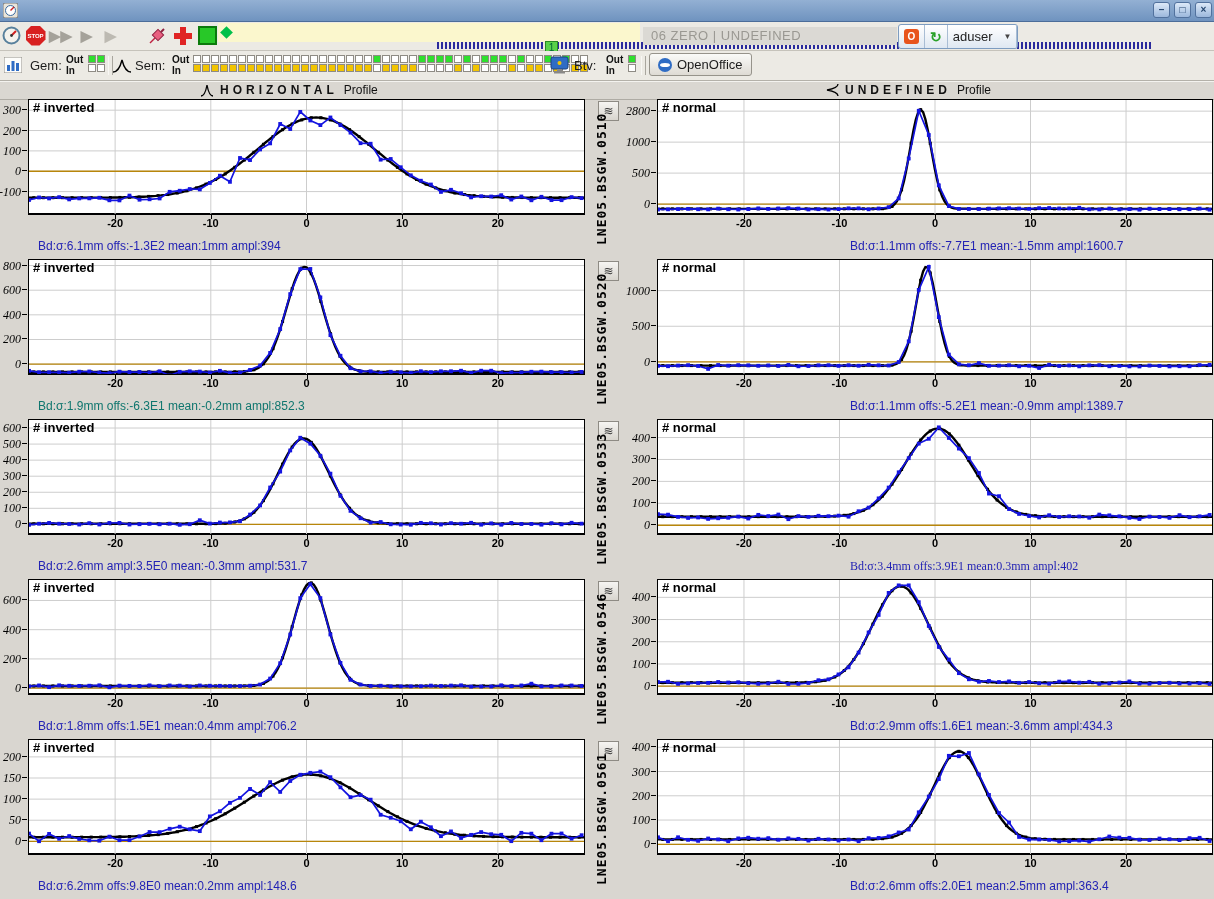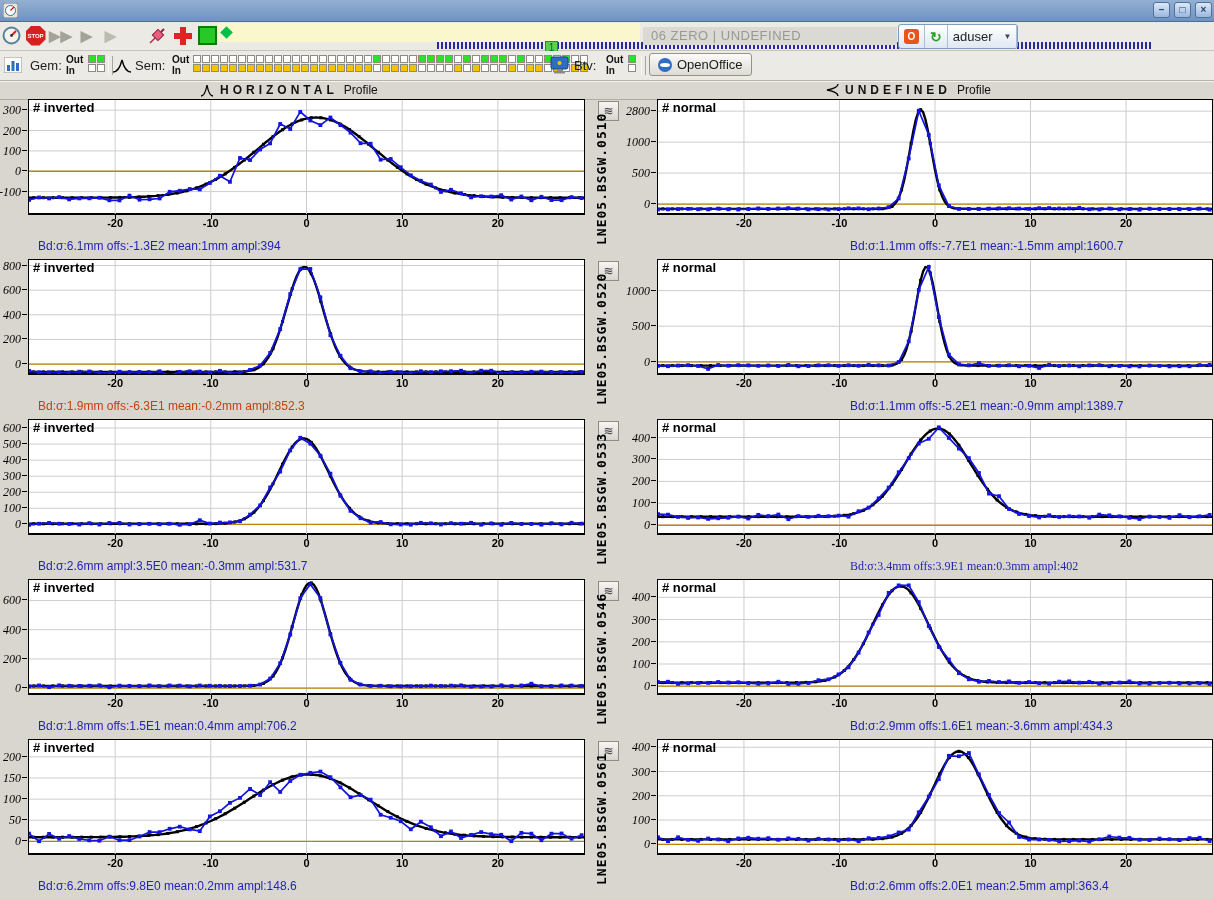--- a/index.html
+++ b/index.html
@@ -902,21 +902,21 @@
         <div class="xlab" style="left: 95.1207px; position: absolute;">-20</div>
         <div class="tickdash" style="left: 115.121px; top: 117px; width: 1px; height: 4px; position: absolute;"></div>
         <div class="xlab" style="left: 190.81px; position: absolute;">-10</div>
         <div class="tickdash" style="left: 210.81px; top: 117px; width: 1px; height: 4px; position: absolute;"></div>
         <div class="xlab" style="left: 286.5px; position: absolute;">0</div>
         <div class="tickdash" style="left: 306.5px; top: 117px; width: 1px; height: 4px; position: absolute;"></div>
         <div class="xlab" style="left: 382.19px; position: absolute;">10</div>
         <div class="tickdash" style="left: 402.19px; top: 117px; width: 1px; height: 4px; position: absolute;"></div>
         <div class="xlab" style="left: 477.879px; position: absolute;">20</div>
         <div class="tickdash" style="left: 497.879px; top: 117px; width: 1px; height: 4px; position: absolute;"></div>
-        <div class="stats" style="left: 38px; position: absolute; color: #c2410c;">Bd:σ:1.9mm offs:-6.3E1 mean:-0.2mm ampl:852.3</div>
+        <div class="stats" style="left: 38px; position: absolute; color: #0f766e;">Bd:σ:1.9mm offs:-6.3E1 mean:-0.2mm ampl:852.3</div>
         <div class="plot" style="left: 657px; top: 1px; width: 556px; height: 116px; position: absolute;">
           <svg width="554" height="114" viewBox="0 0 554 114" style="display: block;">
             <g>
               <line x1="85.96551724137932" y1="0" x2="85.96551724137932" y2="114" stroke="#cdcdcd" stroke-width="1"></line>
               <line x1="181.48275862068965" y1="0" x2="181.48275862068965" y2="114" stroke="#cdcdcd" stroke-width="1"></line>
               <line x1="277" y1="0" x2="277" y2="114" stroke="#cdcdcd" stroke-width="1"></line>
               <line x1="372.51724137931035" y1="0" x2="372.51724137931035" y2="114" stroke="#cdcdcd" stroke-width="1"></line>
               <line x1="468.0344827586207" y1="0" x2="468.0344827586207" y2="114" stroke="#cdcdcd" stroke-width="1"></line>
               <line x1="0" y1="30.6375" x2="554" y2="30.6375" stroke="#cdcdcd" stroke-width="1"></line>
               <line x1="0" y1="66.2625" x2="554" y2="66.2625" stroke="#cdcdcd" stroke-width="1"></line>

